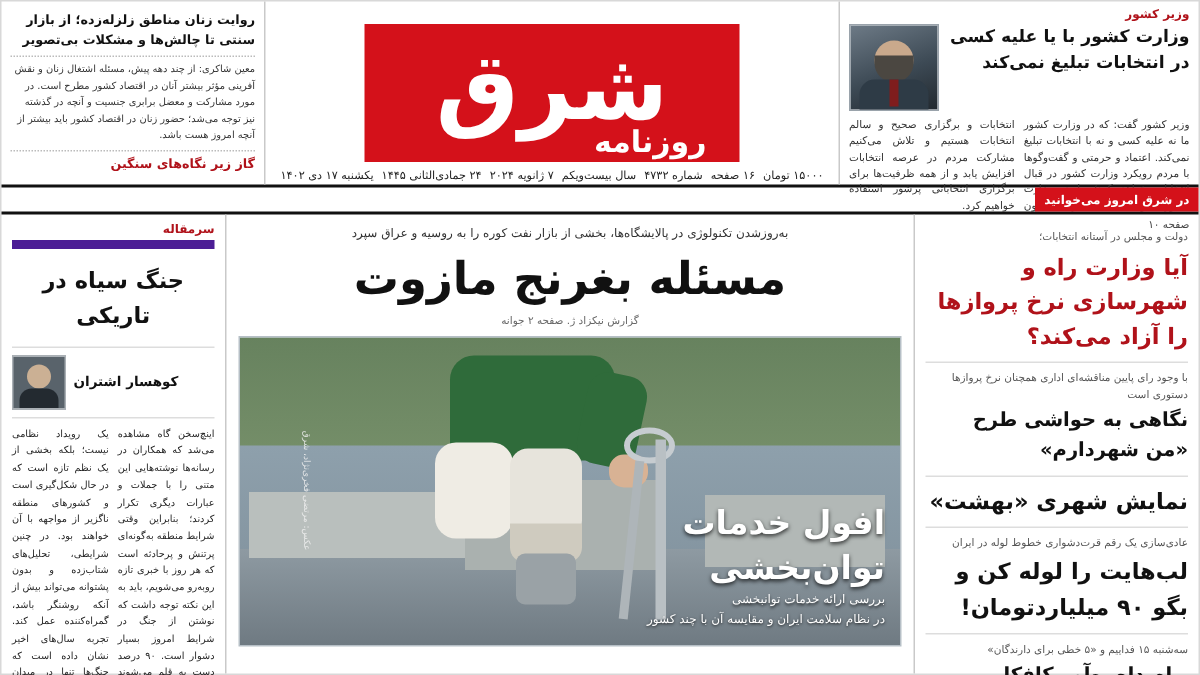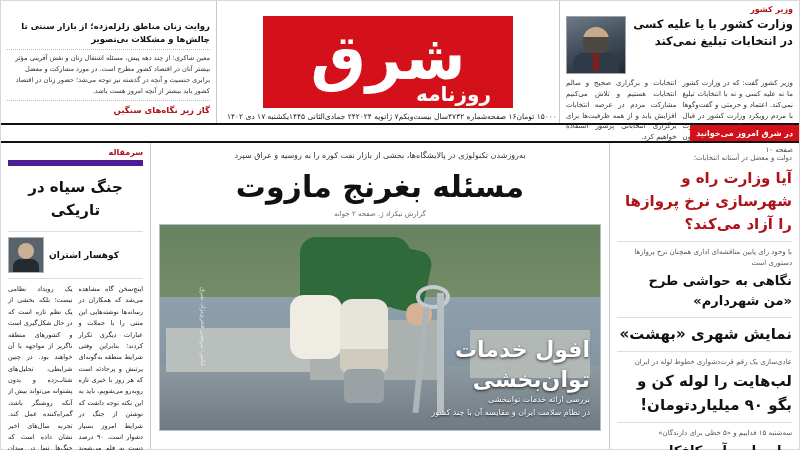--- a/index.html
+++ b/index.html
@@ -9,21 +9,21 @@
     font-family:"DejaVu Sans","Liberation Sans",sans-serif;
     overflow:hidden;
     color:#111;
   }
   .page{position:relative;width:800px;height:450px;box-sizing:border-box;border:1px solid #d8d8d8;}
 
   
   .masthead{display:flex;flex-direction:row;height:124px;box-sizing:border-box;border-bottom:2px solid #111;}
   .mast-col-right{width:240px;box-sizing:border-box;padding:4px 6px 12px 6px;border-left:1px solid #c9c9c9;}
   .mast-col-center{flex:1;position:relative;}
-  .mast-col-left{width:216px;box-sizing:border-box;padding:16px 6px;border-right:1px solid #c9c9c9;}
+  .mast-col-left{width:176px;box-sizing:border-box;padding:4px 6px;border-right:1px solid #c9c9c9;}
 
   
   .kicker{font-size:8px;color:#b0121a;text-align:right;margin:0 0 2px 0;font-weight:bold;}
   .mini-news{display:flex;flex-direction:row-reverse;gap:6px;}
   .mini-photo{width:58px;height:56px;background:linear-gradient(160deg,#6d7a86 0%,#3d4a55 55%,#22292f 100%);position:relative;overflow:hidden;flex:0 0 auto;border:1px solid #9aa3ab;}
   .mini-photo .face{position:absolute;left:16px;top:10px;width:26px;height:26px;border-radius:50%;background:#c9a98c;}
   .mini-photo .beard{position:absolute;left:16px;top:20px;width:26px;height:18px;border-radius:0 0 13px 13px;background:#4b4741;}
   .mini-photo .body{position:absolute;left:6px;top:36px;width:46px;height:22px;border-radius:10px 10px 0 0;background:#2e3b46;}
   .mini-photo .tie{position:absolute;left:26px;top:36px;width:6px;height:18px;background:#7f1d1d;}
   .mini-head{font-size:11.5px;line-height:1.5;font-weight:bold;text-align:right;color:#111;}
@@ -148,21 +148,21 @@
   </div>
 
   <div class="ticker">
     <div class="ticker-label">در شرق امروز می‌خوانید</div>
   </div>
 
   <div class="body-row">
 
     <div class="col-right">
       <div class="rstory">
-        <div class="over">دولت و معضل در آستانه انتخابات؛</div>
+        <div class="over">دولت و مجلس در آستانه انتخابات؛</div>
         <div class="hl red big">آیا وزارت راه و شهرسازی نرخ پروازها را آزاد می‌کند؟</div>
       </div>
       <div class="rstory">
         <div class="over">با وجود رای پایین مناقشه‌ای اداری همچنان نرخ پروازها دستوری است</div>
         <div class="hl">نگاهی به حواشی طرح «من شهردارم»</div>
       </div>
       <div class="rstory">
         <div class="hl big">نمایش شهری «بهشت»</div>
       </div>
       <div class="rstory">

